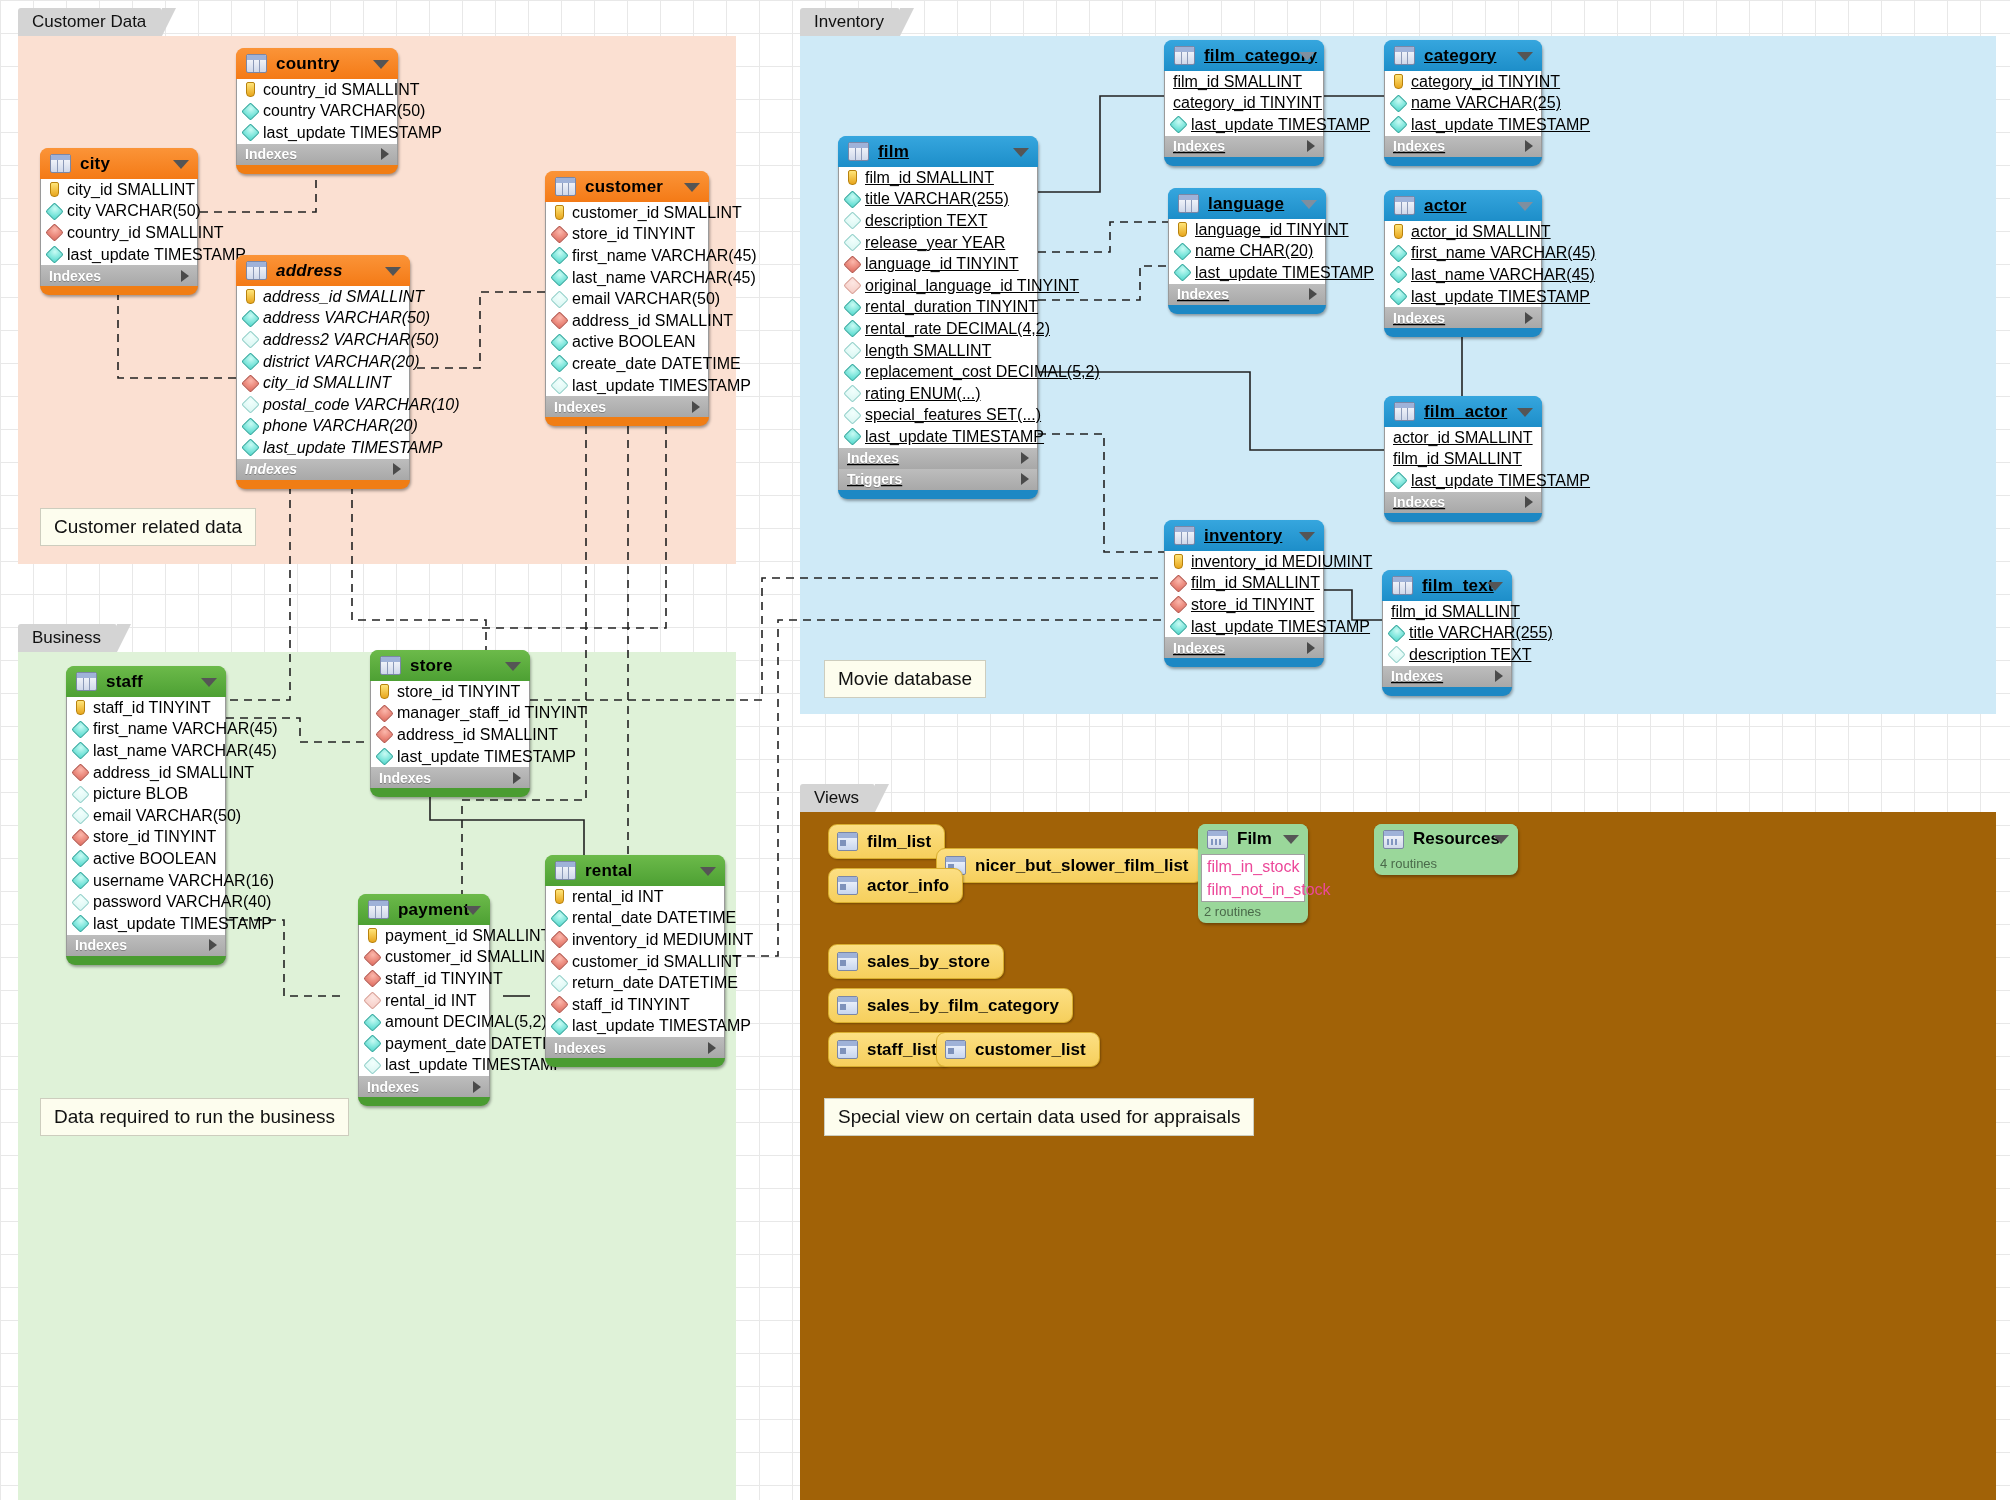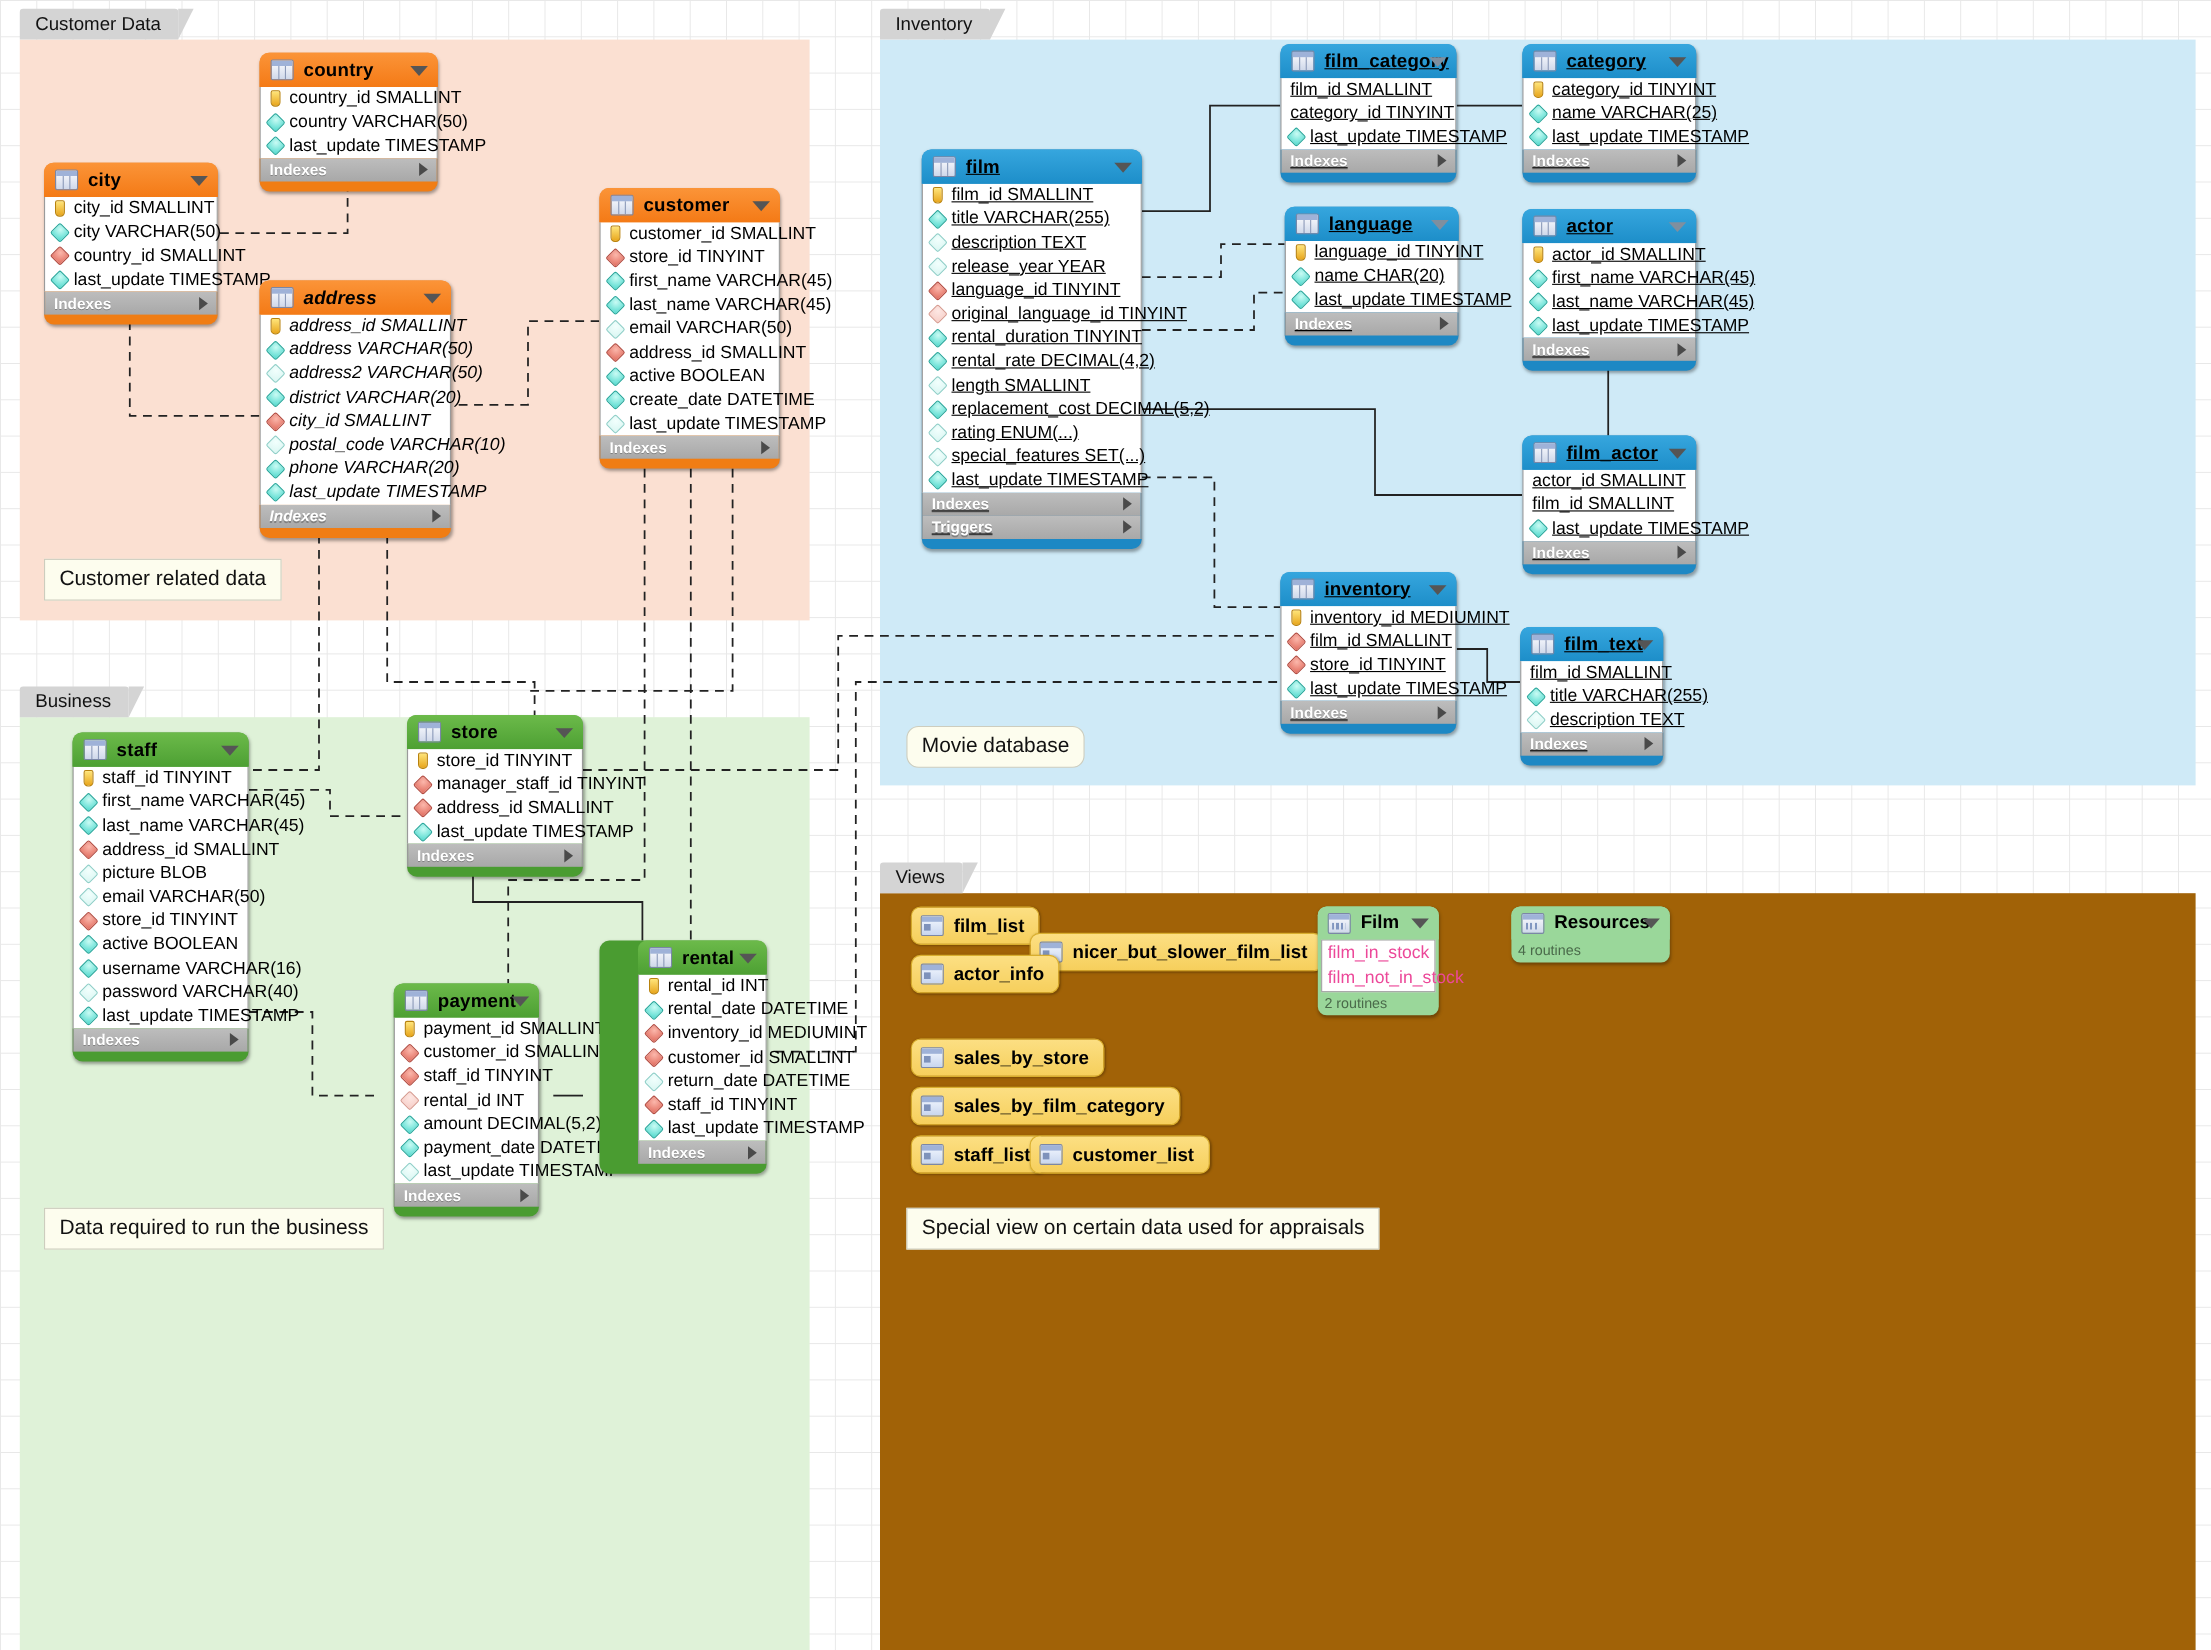--- a/index.html
+++ b/index.html
@@ -148,21 +148,21 @@
 
     <path d="M1324 590 L1352 590 L1352 620 L1382 620"></path>
 
     <path d="M530 700 L762 700 L762 578 L1164 578" stroke-dasharray="8,6"></path>
 
     <path d="M705 956 L778 956 L778 620 L1164 620" stroke-dasharray="8,6"></path>
   </g>
 </svg>
 <div id="notes">
     <div class="note" style="left: 40px; top: 508px;">Customer related data</div>
-    <div class="note" style="left: 824px; top: 660px; border-radius: 11px;">Movie database</div>
+    <div class="note" style="left: 824px; top: 660px;">Movie database</div>
     <div class="note" style="left: 40px; top: 1098px;">Data required to run the business</div>
     <div class="note" style="left: 824px; top: 1098px;">Special view on certain data used for appraisals</div>
   </div>
 <div id="tables">
     <div class="tbl orange" style="left: 236px; top: 48px; width: 162px;">
       <div class="tbl-hdr">
         <span class="tbl-icon"></span>
         <span class="tbl-title">country</span>
         <span class="caret"></span>
       </div>
@@ -675,21 +675,21 @@
         <div class="col">
           <span class="dot cn"></span>
           <span>last_update TIMESTAMP</span>
         </div>
       </div>
       <div class="sect">
         <span>Indexes</span>
         <span class="arw"></span>
       </div>
     </div>
-    <div class="tbl green" style="left: 545px; top: 855px; width: 152px; padding-left: 35px;">
+    <div class="tbl green" style="left: 545px; top: 855px; width: 180px;">
       <div class="tbl-hdr">
         <span class="tbl-icon"></span>
         <span class="tbl-title">rental</span>
         <span class="caret"></span>
       </div>
       <div class="cols">
         <div class="col">
           <span class="dot pk"></span>
           <span>rental_id INT</span>
         </div>

